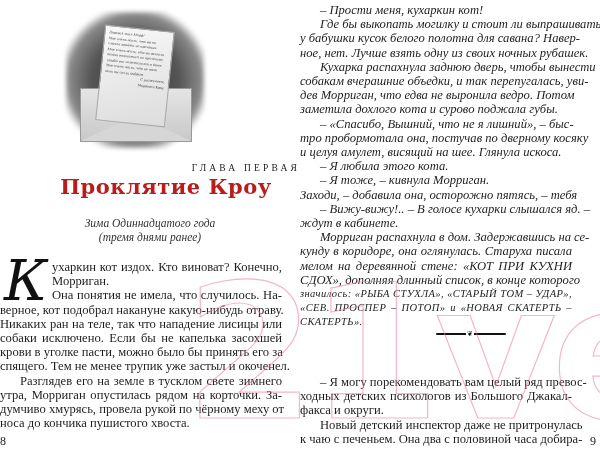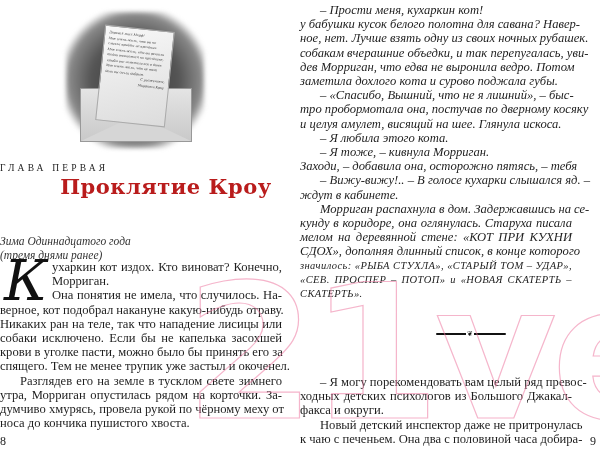--- a/index.html
+++ b/index.html
@@ -30,29 +30,29 @@
   }
   .illus .letter {
     position: absolute; left: 34px; top: 16px; width: 70px; height: 96px;
     background: linear-gradient(160deg, #f8f8f8, #dcdcdc);
     transform: rotate(6deg); border: 1px solid #aaa;
     font-family: "DejaVu Serif", serif; font-style: italic; font-size: 3.2px; line-height: 5.5px;
     color: #333; padding: 4px 4px; box-sizing: border-box; overflow: hidden;
   }
 
   .chapter-label {
-    position: absolute; left: 0; width: 300px; top: 163px; text-align: left;
+    position: absolute; left: 0; width: 300px; top: 163px; text-align: right;
     font-size: 9.5px; letter-spacing: 3.2px; color: #222;
   }
   .chapter-title {
     position: absolute; left: 16px; width: 300px; top: 174px; text-align: center;
     font-family: "DejaVu Serif", serif; font-weight: bold; font-size: 21px; letter-spacing: 0.5px; color: #b91c1c;
   }
   .chapter-sub {
-    position: absolute; left: 0; width: 300px; top: 234px; 
+    position: absolute; left: 0; width: 300px; top: 216px; text-align: center;
     font-style: italic; font-size: 11.5px; line-height: 14px; color: #333;
   }
 
   .dropcap {
     position: absolute; left: 4px; top: 257px; font-family: "DejaVu Serif", serif;
     font-style: italic; font-size: 56px; line-height: 48px; color: #111;
   }
 
   .text {
     position: absolute; font-size: 12.6px; line-height: 14.2px; color: #1e1e1e;
@@ -128,22 +128,24 @@
     <span class="ln">думчиво хмурясь, провела рукой по чёрному меху от</span>
     <span class="ln last">носа до кончика пушистого хвоста.</span>
   </div>
 
   <div class="page-num pn-left">8</div>
 </div>
 
 <div class="page page-right">
   <div class="text right-text-a" style="left:0;font-style:italic;">
     <span class="ln ind last">– Прости меня, кухаркин кот!</span>
+    <span class="ln ind">Где бы выкопать могилку и стоит ли выпрашивать</span>
     <span class="ln">у бабушки кусок белого полотна для савана? Навер-</span>
     <span class="ln">ное, нет. Лучше взять одну из своих ночных рубашек.</span>
+    <span class="ln ind">Кухарка распахнула заднюю дверь, чтобы вынести</span>
     <span class="ln">собакам вчерашние объедки, и так перепугалась, уви-</span>
     <span class="ln">дев Морриган, что едва не выронила ведро. Потом</span>
     <span class="ln last">заметила дохлого кота и сурово поджала губы.</span>
     <span class="ln ind">– «Спасибо, Вышний, что не я лишний», – быс-</span>
     <span class="ln">тро пробормотала она, постучав по дверному косяку</span>
     <span class="ln last">и целуя амулет, висящий на шее. Глянула искоса.</span>
     <span class="ln ind last">– Я любила этого кота.</span>
     <span class="ln ind last">– Я тоже, – кивнула Морриган.</span>
     <span class="ln">Заходи, – добавила она, осторожно пятясь, – тебя</span>
     <span class="ln ind">– Вижу-вижу!.. – В голосе кухарки слышался яд. –</span>

